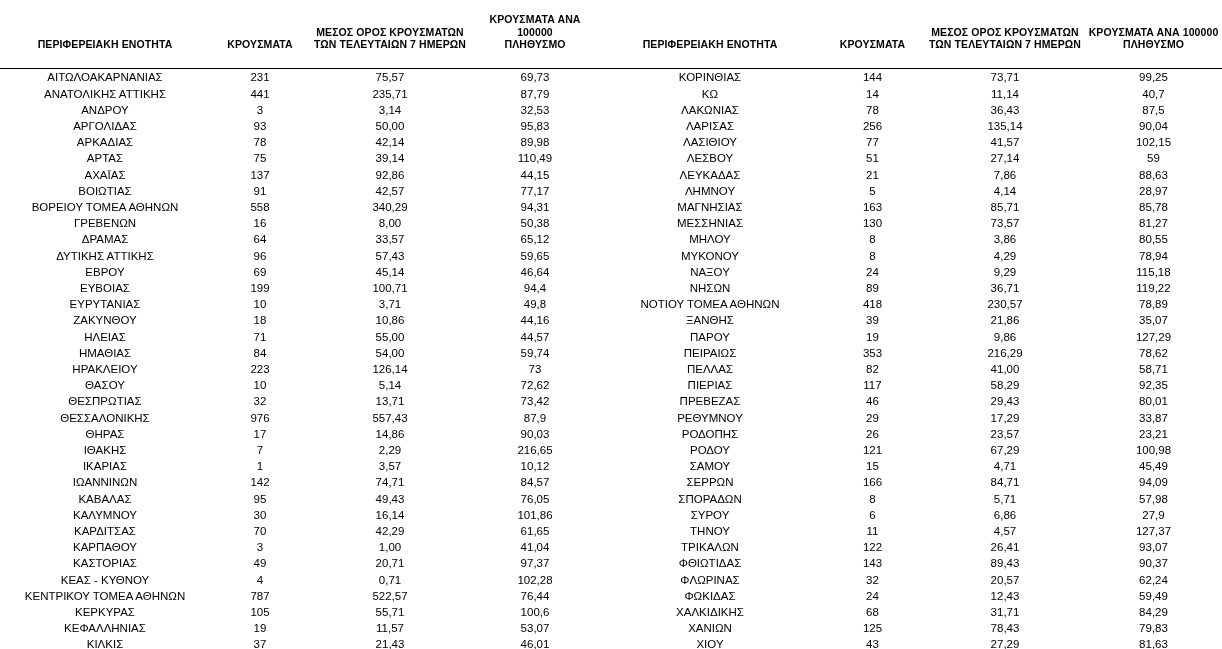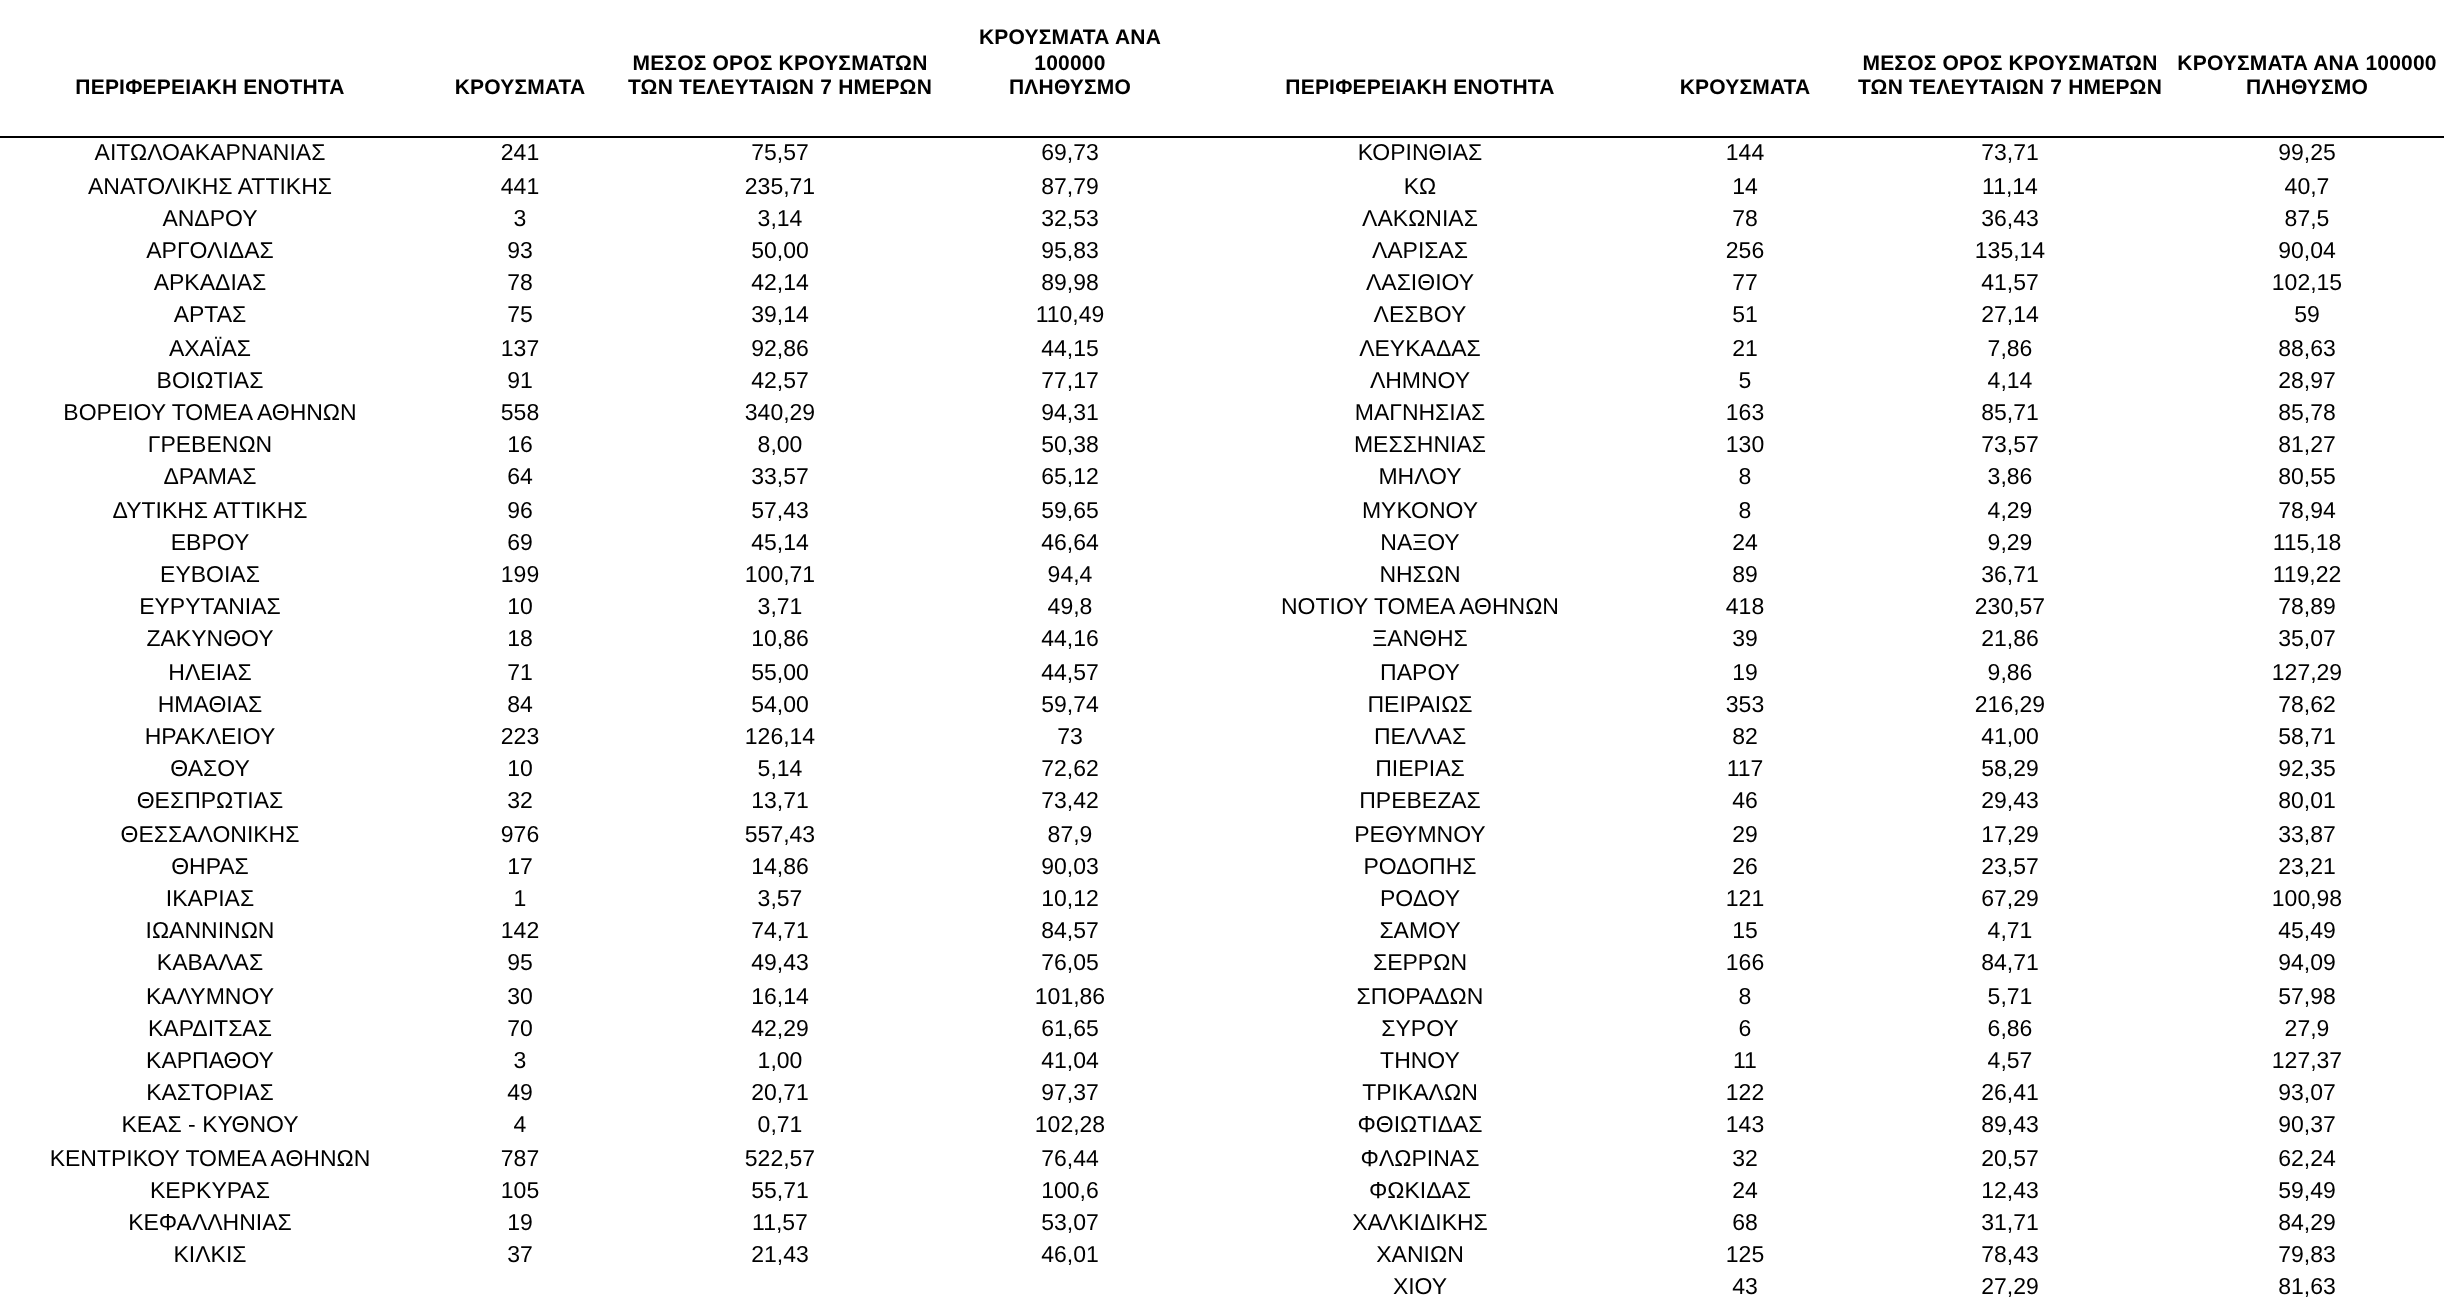--- a/index.html
+++ b/index.html
@@ -96,21 +96,21 @@
         <tr class="hdr-bottom">
           <th>ΠΕΡΙΦΕΡΕΙΑΚΗ ΕΝΟΤΗΤΑ</th>
           <th>ΚΡΟΥΣΜΑΤΑ</th>
           <th>ΤΩΝ ΤΕΛΕΥΤΑΙΩΝ 7 ΗΜΕΡΩΝ</th>
           <th>ΠΛΗΘΥΣΜΟ</th>
         </tr>
       </thead>
       <tbody>
           <tr>
             <td class="name">ΑΙΤΩΛΟΑΚΑΡΝΑΝΙΑΣ</td>
-            <td>241</td>
+            <td>231</td>
             <td>75,57</td>
             <td>69,73</td>
           </tr>
           <tr>
             <td class="name">ΑΝΑΤΟΛΙΚΗΣ ΑΤΤΙΚΗΣ</td>
             <td>441</td>
             <td>235,71</td>
             <td>87,79</td>
           </tr>
           <tr>
@@ -231,20 +231,26 @@
             <td class="name">ΘΕΣΣΑΛΟΝΙΚΗΣ</td>
             <td>976</td>
             <td>557,43</td>
             <td>87,9</td>
           </tr>
           <tr>
             <td class="name">ΘΗΡΑΣ</td>
             <td>17</td>
             <td>14,86</td>
             <td>90,03</td>
+          </tr>
+          <tr>
+            <td class="name">ΙΘΑΚΗΣ</td>
+            <td>7</td>
+            <td>2,29</td>
+            <td>216,65</td>
           </tr>
           <tr>
             <td class="name">ΙΚΑΡΙΑΣ</td>
             <td>1</td>
             <td>3,57</td>
             <td>10,12</td>
           </tr>
           <tr>
             <td class="name">ΙΩΑΝΝΙΝΩΝ</td>
             <td>142</td>

